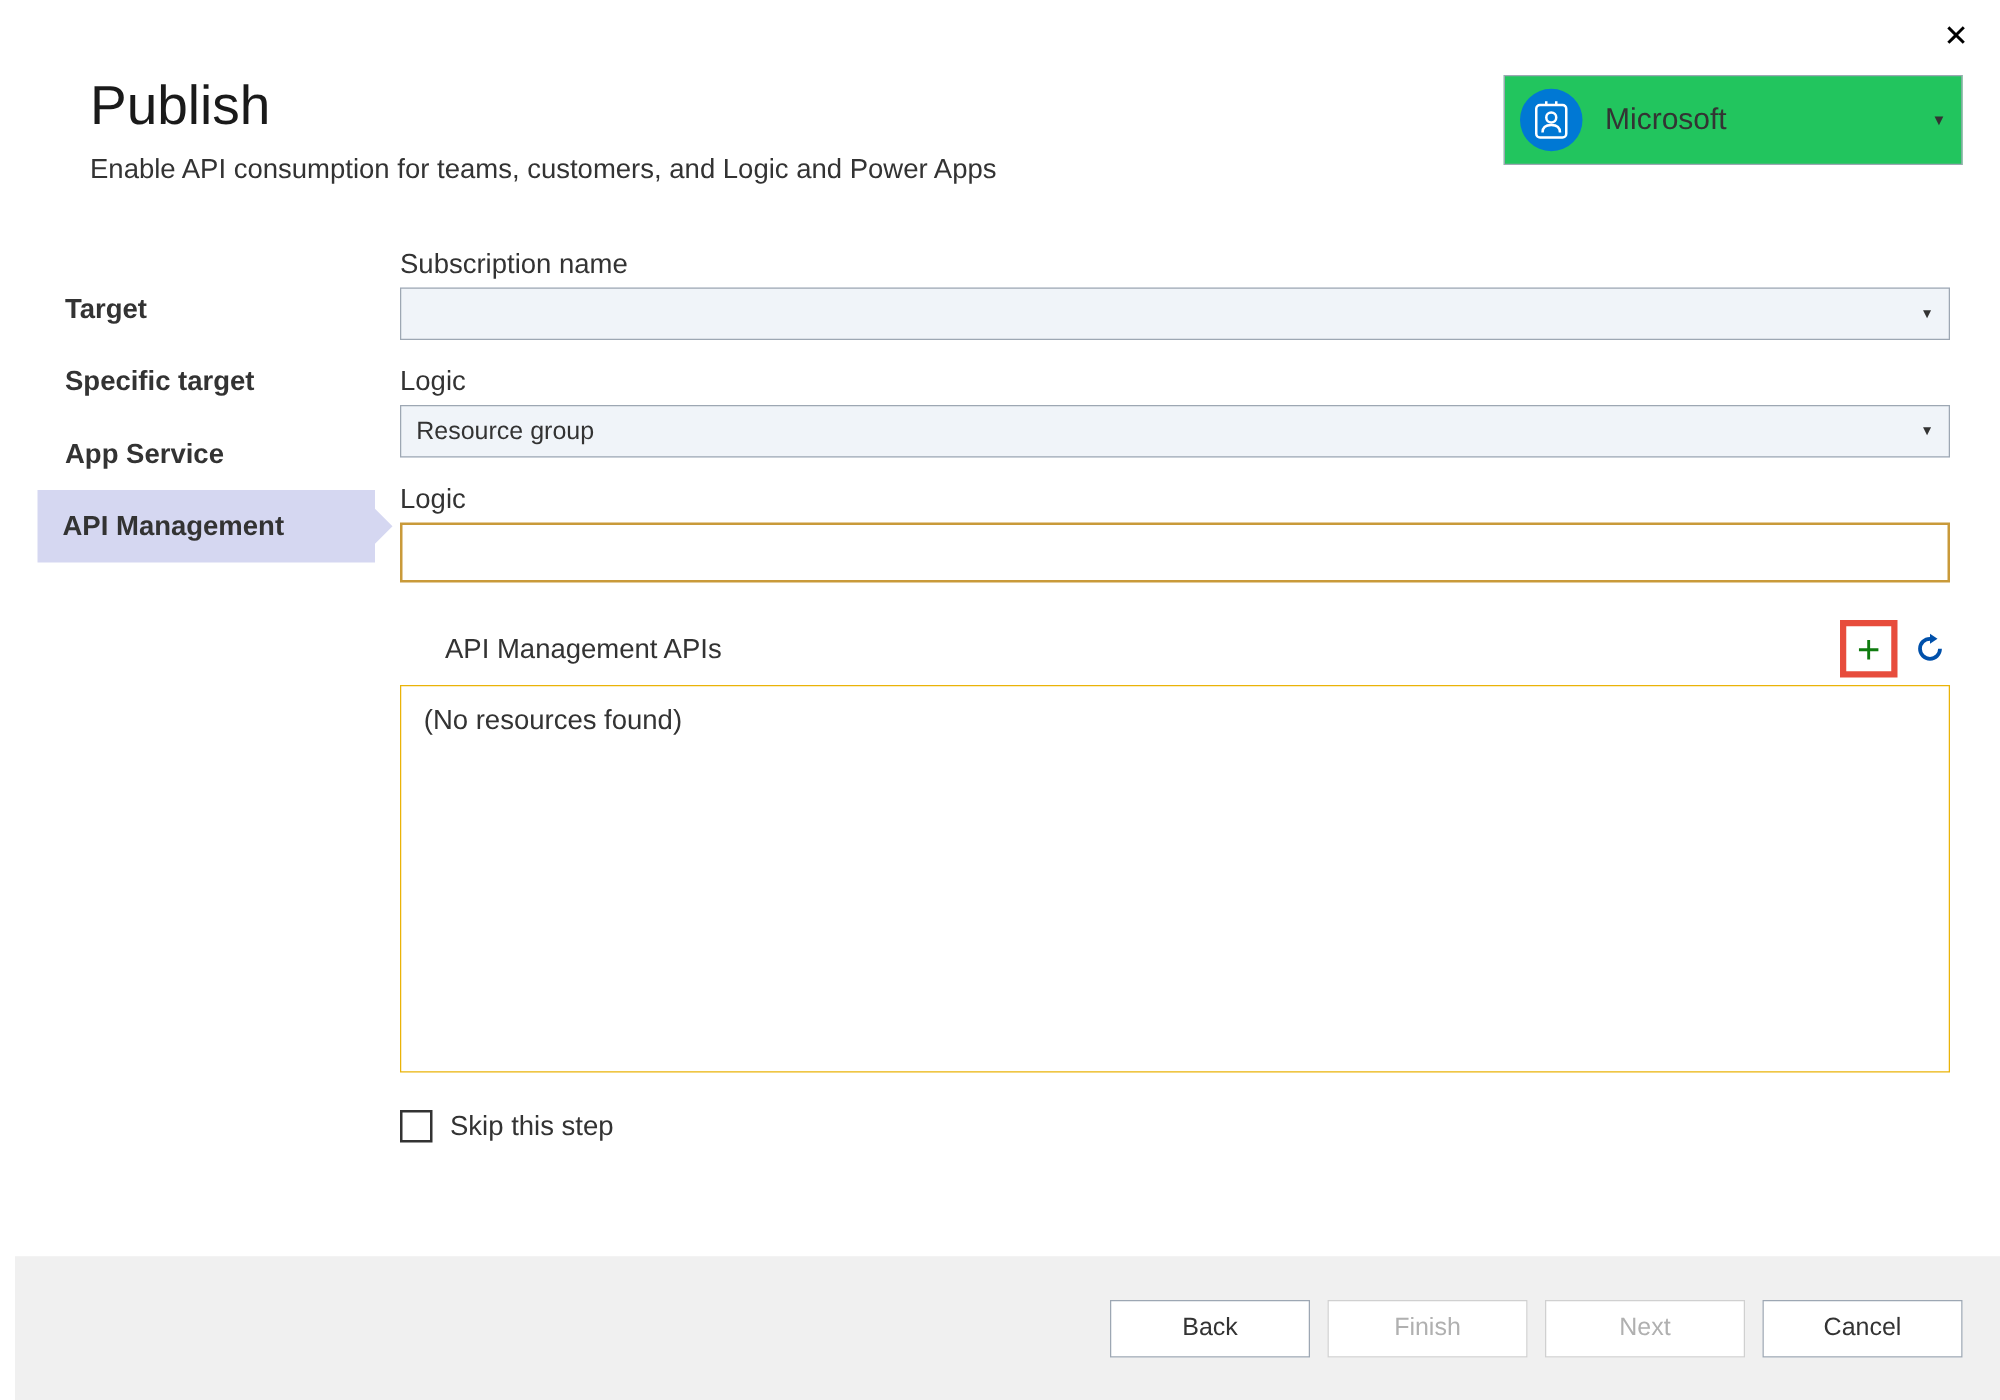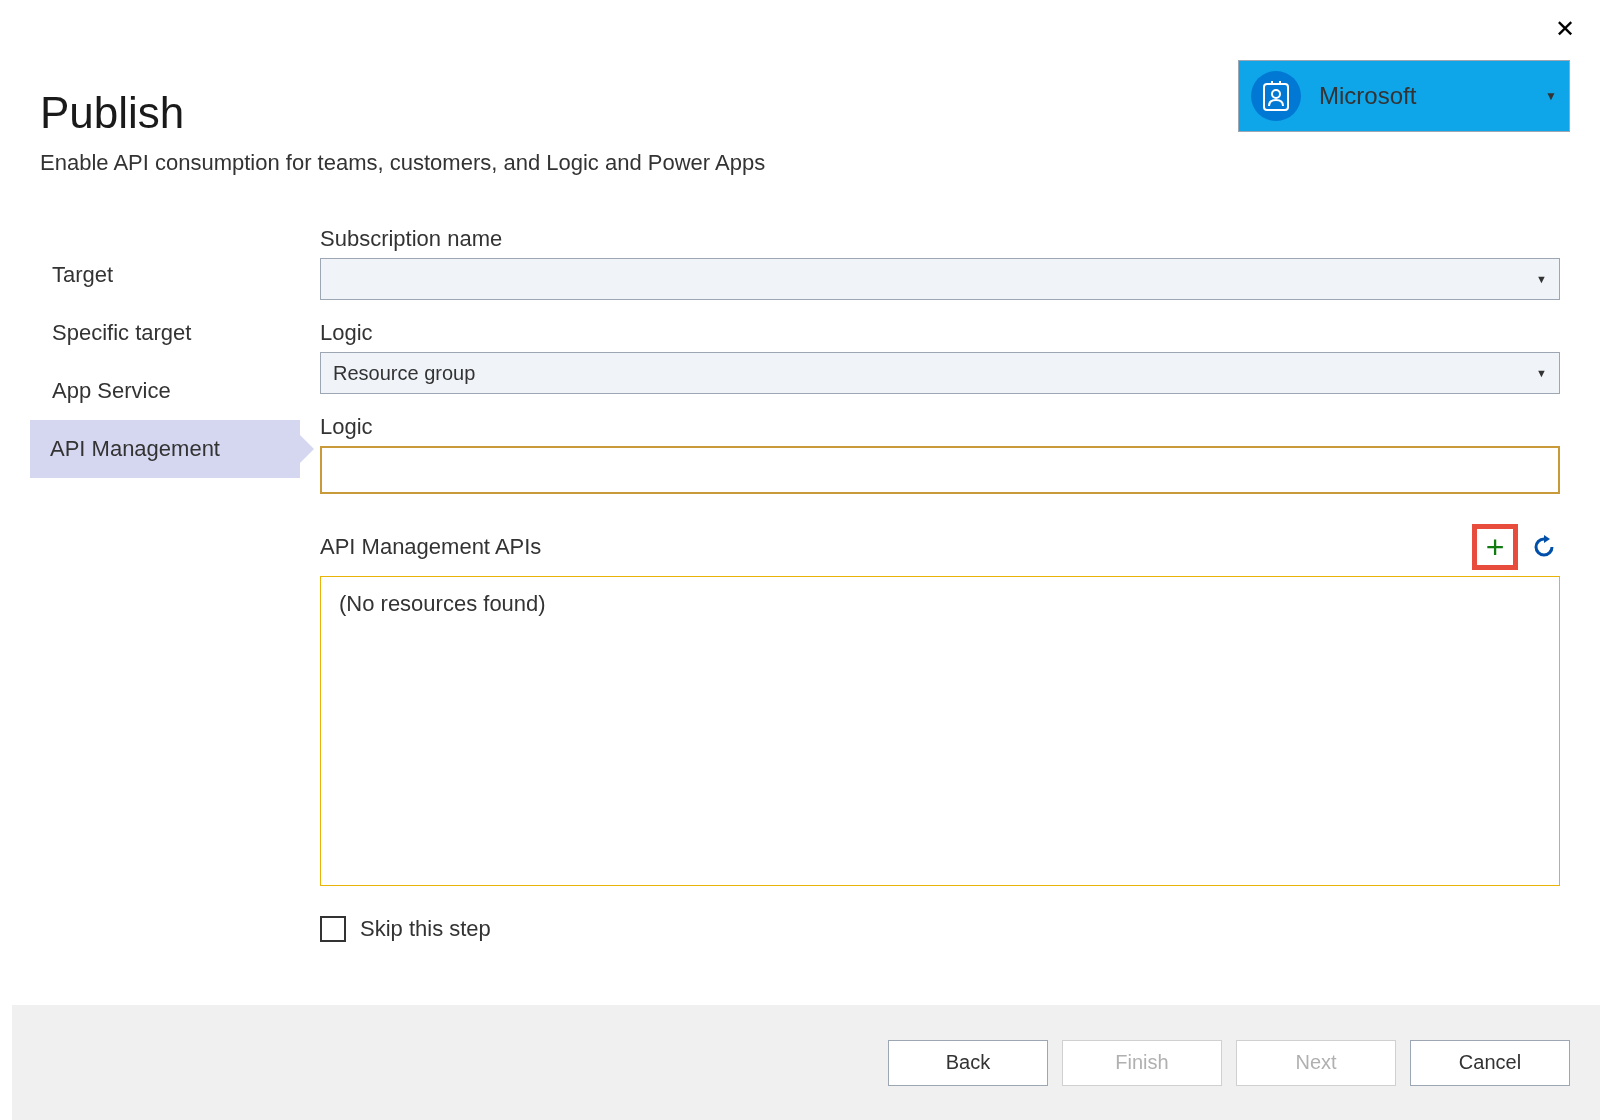--- a/index.html
+++ b/index.html
@@ -20,41 +20,42 @@
       top: 15px;
       right: 25px;
       font-size: 24px;
       cursor: pointer;
       color: #000;
       background: none;
       border: none;
       font-weight: 300;
     }
     .header {
-      padding: 88px 40px 20px 40px;
+      padding: 60px 40px 20px 40px;
+      margin-left: 32px;
     }
     .title {
       font-size: 44px;
       font-weight: 300;
       color: #1a1a1a;
       margin-bottom: 12px;
     }
     .subtitle {
       font-size: 22px;
       font-weight: 300;
       color: #333;
     }
     .account-selector {
       position: absolute;
       top: 60px;
       right: 30px;
-      width: 332px;
+      width: 367px;
       height: 72px;
       border: 1px solid #9da7b3;
-      background: #0ea5e9;
+      background: #22c55e;
       display: flex;
       align-items: center;
       padding: 16px 12px;
       cursor: pointer;
     }
     .account-icon {
       width: 50px;
       height: 50px;
       border-radius: 50%;
       background: #0078d4;
@@ -79,20 +80,21 @@
     .sidebar {
       width: 270px;
       padding-top: 20px;
     }
     .sidebar-item {
       padding: 16px 22px;
       font-size: 22px;
       color: #333;
       cursor: pointer;
       position: relative;
+      font-weight: bold;
     }
     .sidebar-item.active {
       background: #d5d7f1;
       padding-left: 20px;
     }
     .sidebar-item.active::after {
       content: "";
       position: absolute;
       right: -14px;
       top: 50%;
@@ -150,20 +152,21 @@
     }
     .api-header {
       display: flex;
       align-items: center;
       margin-bottom: 6px;
     }
     .api-title {
       font-size: 22px;
       color: #333;
       flex: 1;
+      margin-left: 36px;
     }
     .plus-highlight {
       border: 5px solid #e74c3c;
       padding: 4px;
       background: #fff;
       display: inline-flex;
       align-items: center;
       justify-content: center;
       margin-right: 10px;
     }

